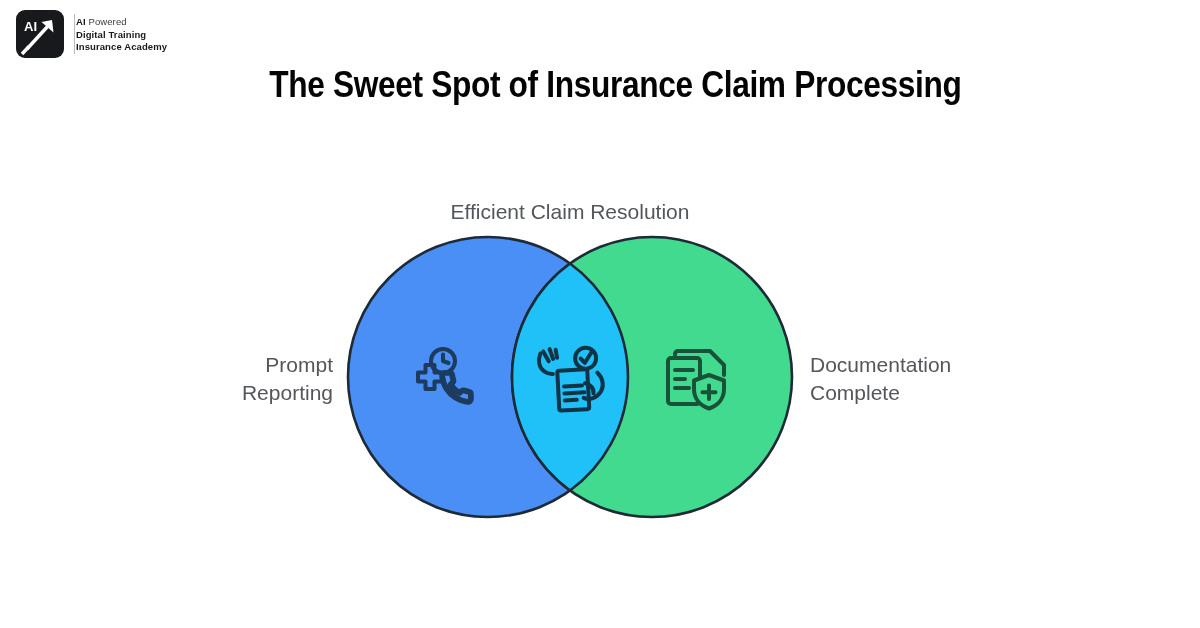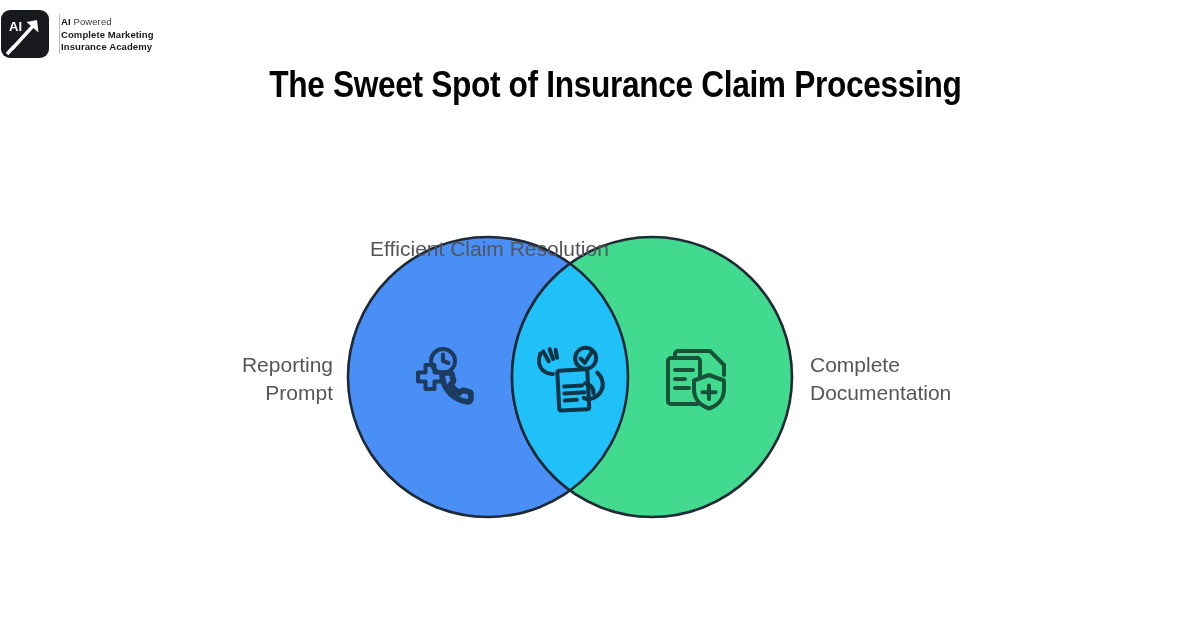--- a/index.html
+++ b/index.html
@@ -4,21 +4,21 @@
 <style>
   html,body{margin:0;padding:0;}
   body{
     width:1200px;height:628px;position:relative;overflow:hidden;
     background:#ffffff;
     font-family:"Liberation Sans", sans-serif;
   }
   .stage{position:absolute;inset:0;}
 
   
-  .brand{position:absolute;left:1px;top:10px;display:flex;align-items:flex-start;}
+  .brand{position:absolute;left:16px;top:10px;display:flex;align-items:flex-start;}
   .brand-mark{
     width:48px;height:48px;background:#17191c;border-radius:9px;
     position:relative;flex:0 0 auto;
   }
   .brand-mark svg{position:absolute;inset:0;}
   .brand-divider{
     width:1px;height:40px;background:#b8bcc0;margin:4px 0 0 10px;flex:0 0 auto;
   }
   .brand-text{margin:6px 0 0 1px;color:#17191c;}
   .brand-line{font-size:9.5px;line-height:12.5px;letter-spacing:.1px;}
@@ -38,21 +38,21 @@
   }
 
   
   .venn{position:absolute;inset:0;}
   .venn-svg{position:absolute;left:340px;top:228px;}
   .venn-shape{stroke:#1f2a37;stroke-width:2.6;}
 
   .venn-label{
     position:absolute;color:#53565b;font-size:21px;line-height:28px;
   }
-  .label-top{left:370px;top:198px;width:400px;text-align:left;margin-top:37px;}
+  .label-top{left:370px;top:198px;width:400px;text-align:center;}
   .label-left{left:133px;top:351px;width:200px;text-align:right;}
   .label-right{left:810px;top:351px;width:220px;text-align:left;}
 
   .icon-svg{position:absolute;}
   .icon-left{left:408px;top:342px;}
   .icon-center{left:532px;top:340px;}
   .icon-right{left:653px;top:341px;}
   .icon-svg g{fill:none;stroke-linecap:round;stroke-linejoin:round;stroke-width:4;}
 </style>
 </head>
@@ -65,47 +65,47 @@
       <svg width="48" height="48" viewBox="0 0 48 48">
         <text x="8" y="21" font-size="13" font-weight="700" fill="#ffffff" font-family="Liberation Sans, sans-serif">AI</text>
         <line x1="11" y1="39" x2="32" y2="16" stroke="#ffffff" stroke-width="3.4"></line>
         <polygon points="36,10 37.5,22.5 25.5,12" fill="#ffffff"></polygon>
         <line x1="6" y1="44" x2="13" y2="36.5" stroke="#ffffff" stroke-width="3.4"></line>
       </svg>
     </div>
     <div class="brand-divider"></div>
     <div class="brand-text">
       <div class="brand-line"><span class="bold">AI</span> <span class="reg">Powered</span></div>
-      <div class="brand-line bold" style="font-weight:700">Complete Marketing</div>
+      <div class="brand-line bold" style="font-weight:700">Digital Training</div>
       <div class="brand-line bold" style="font-weight:700">Insurance Academy</div>
     </div>
   </header>
 
   <h1 class="title-wrap">
     <span class="title">The Sweet Spot of Insurance Claim Processing</span>
   </h1>
 
   <div class="venn">
 
     <svg class="venn-svg" width="460" height="298" viewBox="340 228 460 298">
       <circle cx="488" cy="377" r="140" class="venn-shape" fill="#4a8ff5"></circle>
       <circle cx="652" cy="377" r="140" class="venn-shape" fill="#41da8e"></circle>
       <path d="M570,263.55 A140,140 0 0 1 570,490.45 A140,140 0 0 1 570,263.55 Z" class="venn-shape" fill="#20c1f8"></path>
     </svg>
 
     <div class="venn-label label-top">
       <span>Efficient Claim Resolution</span>
     </div>
     <div class="venn-label label-left">
+      <div>Prompt</div>
       <div>Reporting</div>
-      <div>Prompt</div>
     </div>
     <div class="venn-label label-right">
+      <div>Documentation</div>
       <div>Complete</div>
-      <div>Documentation</div>
     </div>
 
     <svg class="icon-svg icon-left" width="76" height="76" viewBox="0 0 76 76">
       <g stroke="#1d3a5f">
         <path d="M17.5,23 H26.5 V30.5 H34 V39.5 H26.5 V47 H17.5 V39.5 H10 V30.5 H17.5 Z"></path>
         <circle cx="35" cy="19" r="12"></circle>
         <path d="M35,12.5 V19 L40.5,21"></path>
         <g transform="translate(31,28) scale(1.45)" stroke-width="2.75">
           <path d="M22 16.92v3a2 2 0 0 1-2.18 2 19.79 19.79 0 0 1-8.63-3.07 19.5 19.5 0 0 1-6-6 19.79 19.79 0 0 1-3.07-8.67A2 2 0 0 1 4.11 2h3a2 2 0 0 1 2 1.72 12.84 12.84 0 0 0 .7 2.81 2 2 0 0 1-.45 2.11L8.09 9.91a16 16 0 0 0 6 6l1.27-1.27a2 2 0 0 1 2.11-.45 12.84 12.84 0 0 0 2.81.7A2 2 0 0 1 22 16.92z"></path>
         </g>

